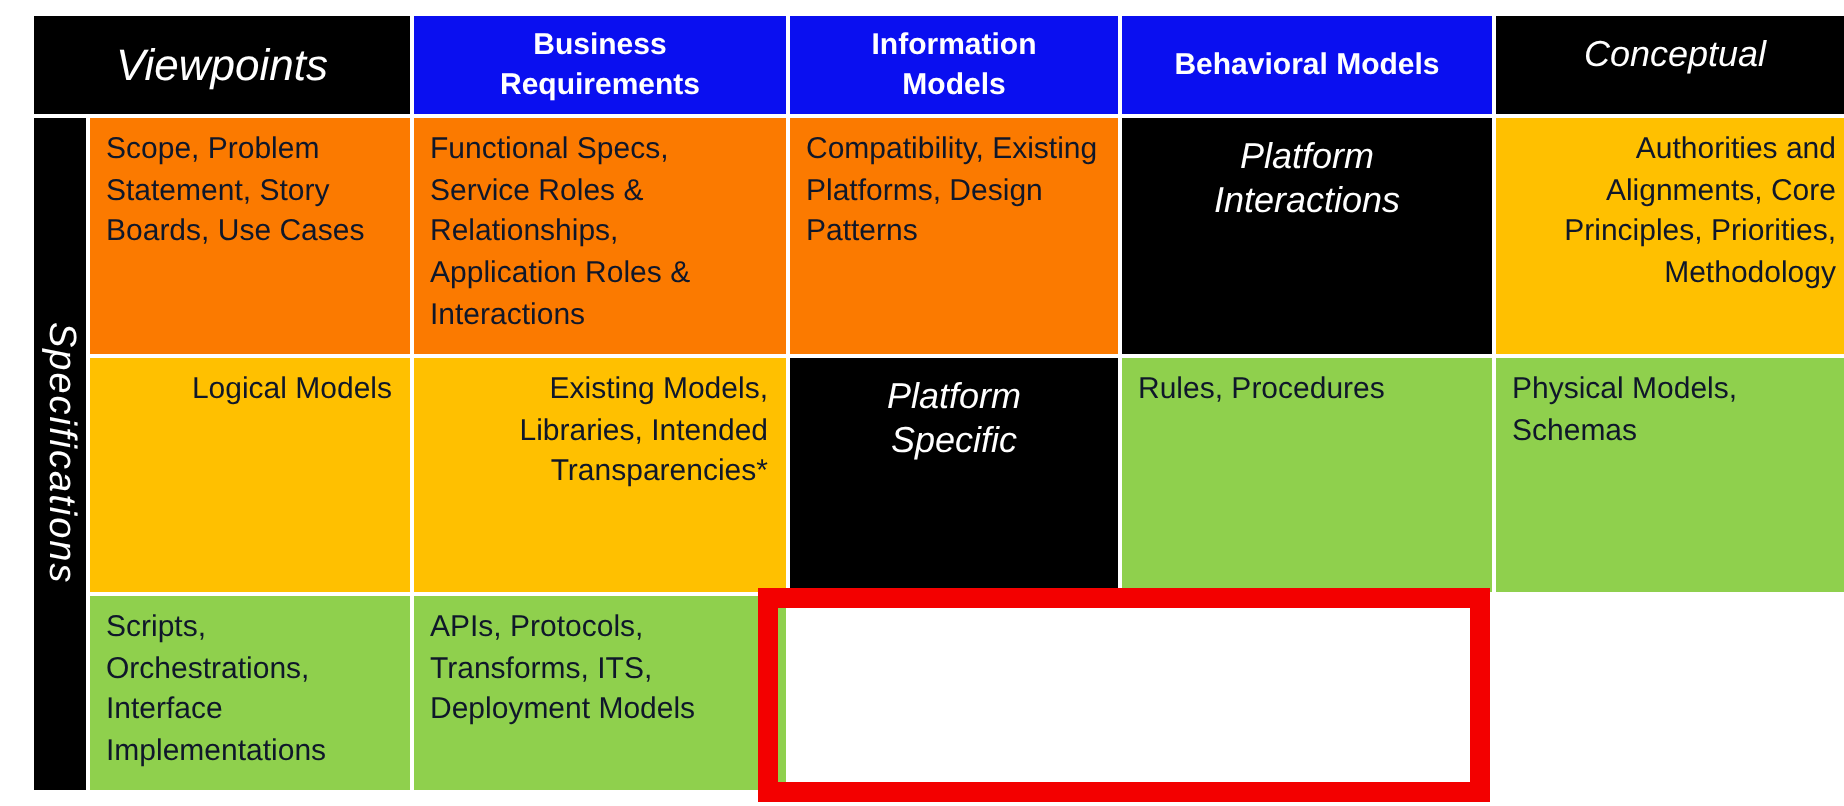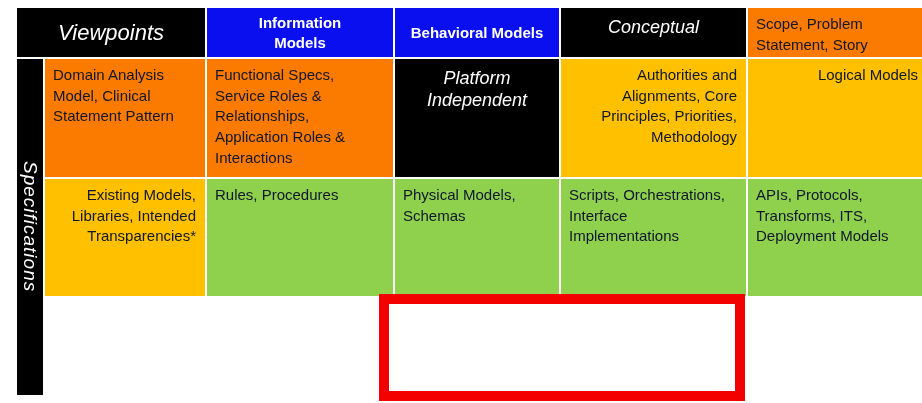--- a/index.html
+++ b/index.html
@@ -56,45 +56,51 @@
 </style>
 </head>
 <body>
 
 <div class="matrix">
 
   <div class="corner">
     <span>Viewpoints</span>
   </div>
 
+  <div class="head hw1">
+    <span>Business Requirements</span>
+  </div>
   <div class="head hw2">
     <span>Information Models</span>
   </div>
   <div class="head">
     <span>Behavioral Models</span>
   </div>
 
   <div class="side">
     <span>Specifications</span>
   </div>
 
   <div class="rlabel">
     <span>Conceptual</span>
   </div>
   <div class="cell bg-orange">Scope, Problem Statement, Story Boards, Use Cases</div>
-  <div class="cell bg-orange">Domain Analysis Model, Clinical Statement Pattern</div>
   <div class="cell bg-orange">Functional Specs, Service Roles &amp; Relationships, Application Roles &amp; Interactions</div>
+  <div class="cell bg-orange">Compatibility, Existing Platforms, Design Patterns</div>
 
   <div class="rlabel">
-    <span>Platform Independent</span>
+    <span>Platform Interactions</span>
   </div>
   <div class="cell bg-yellow">Authorities and Alignments,  Core Principles, Priorities, Methodology</div>
   <div class="cell bg-yellow">Logical Models</div>
   <div class="cell bg-yellow">Existing Models, Libraries, Intended Transparencies*</div>
 
+  <div class="rlabel">
+    <span>Platform Specific</span>
+  </div>
   <div class="cell bg-green">Rules, Procedures</div>
   <div class="cell bg-green">Physical Models, Schemas</div>
   <div class="cell bg-green">Scripts, Orchestrations, Interface Implementations</div>
   <div class="cell bg-green">APIs, Protocols, Transforms, ITS, Deployment Models</div>
 
 </div>
 
 <div class="hl"></div>
 
 </body></html>

